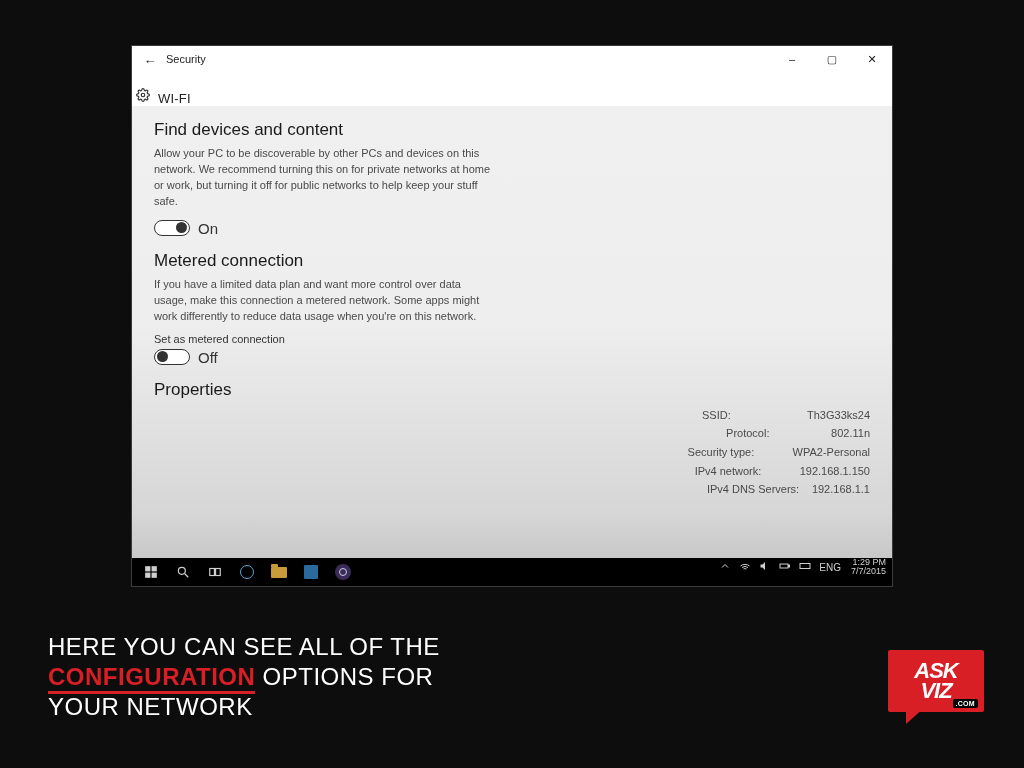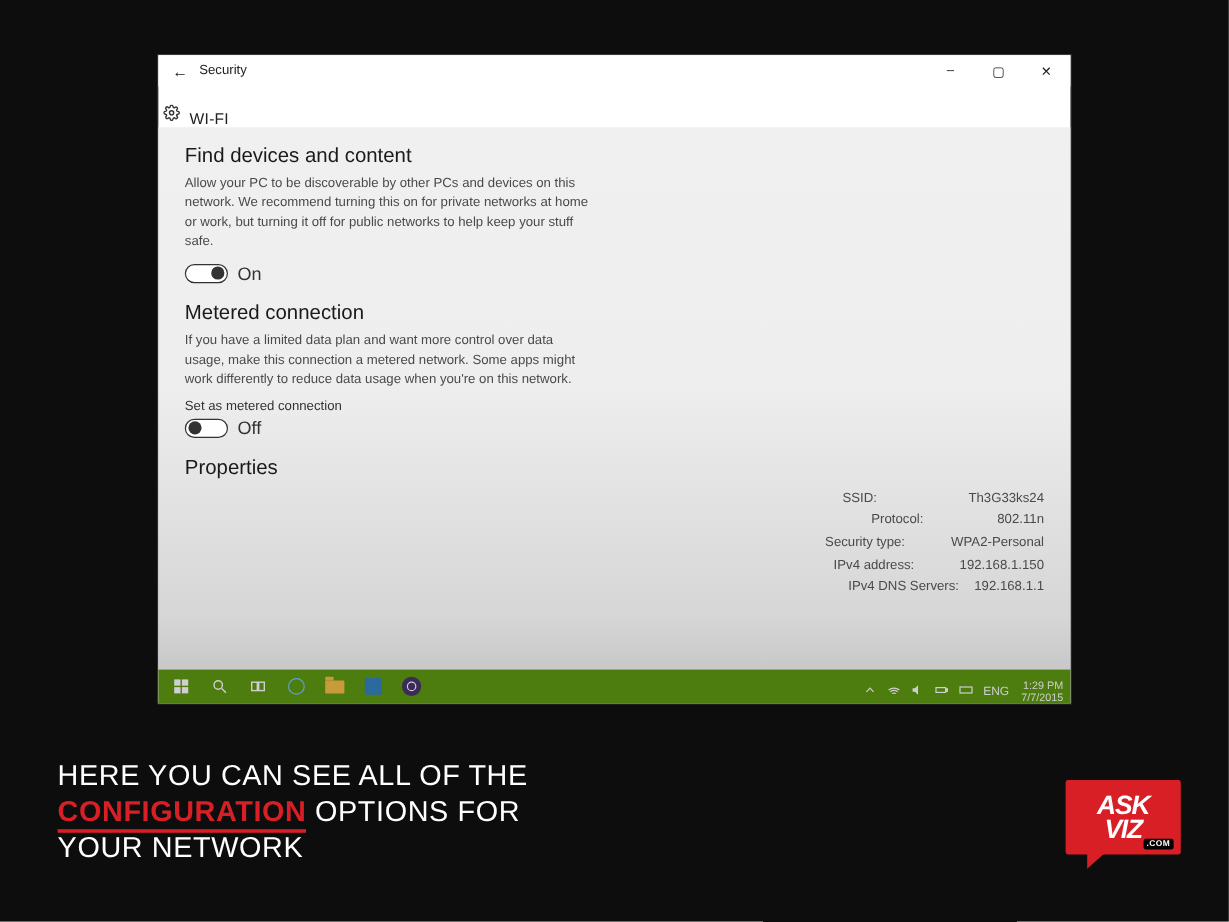--- a/index.html
+++ b/index.html
@@ -89,22 +89,22 @@
   .props .section-head { margin-top: 4px; }
   .prop-row {
     display: flex; gap: 0; font-size: 11px; color: #4a4a4a;
     line-height: 1.7;
     justify-content: flex-end;
   }
   .prop-row .k { width: 105px; }
   
   .taskbar {
     position: absolute; left: 0; right: 0; bottom: 0;
-    height: 28px; background: #4d7c0f;
-    display: flex; align-items: flex-end;
+    height: 28px; background: #000000;
+    display: flex; align-items: flex-start;
     color: #cfcfcf; font-size: 10px;
   }
   .taskbar .left { display: flex; align-items: center; gap: 2px; padding-left: 4px; }
   .taskbar .ico {
     width: 30px; height: 28px;
     display: flex; align-items: center; justify-content: center;
   }
   .taskbar .ico svg { width: 14px; height: 14px; }
   .taskbar .edge-circle {
     width: 14px; height: 14px; border: 1.5px solid #5ea2d6; border-radius: 50%;
@@ -230,21 +230,21 @@
         </div>
         <div class="prop-row">
           <span class="k">Protocol:</span>
           <span>802.11n</span>
         </div>
         <div class="prop-row">
           <span class="k">Security type:</span>
           <span>WPA2-Personal</span>
         </div>
         <div class="prop-row">
-          <span class="k">IPv4 address:</span>
+          <span class="k">IPv4 network:</span>
           <span>192.168.1.150</span>
         </div>
         <div class="prop-row">
           <span class="k">IPv4 DNS Servers:</span>
           <span>192.168.1.1</span>
         </div>
       </div>
     </div>
 
     <div class="taskbar">

